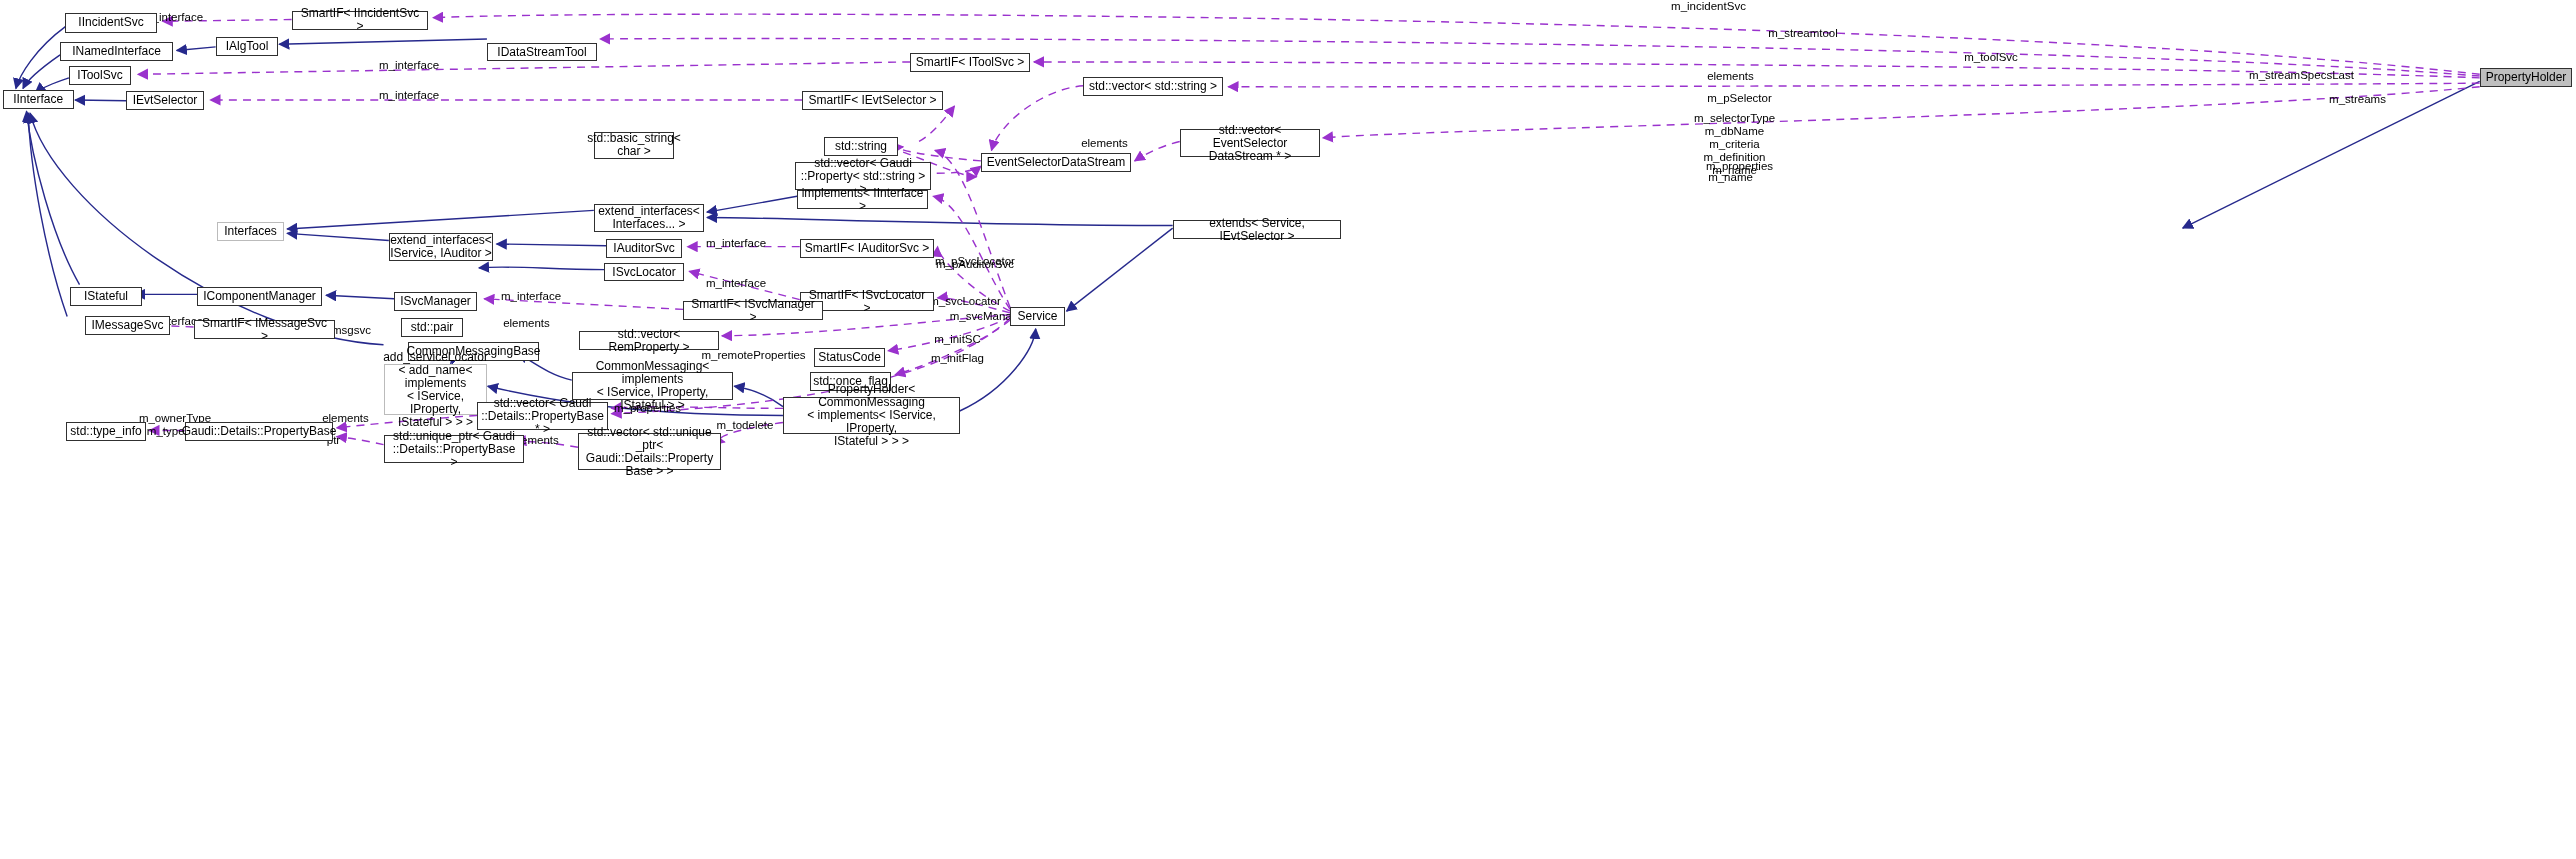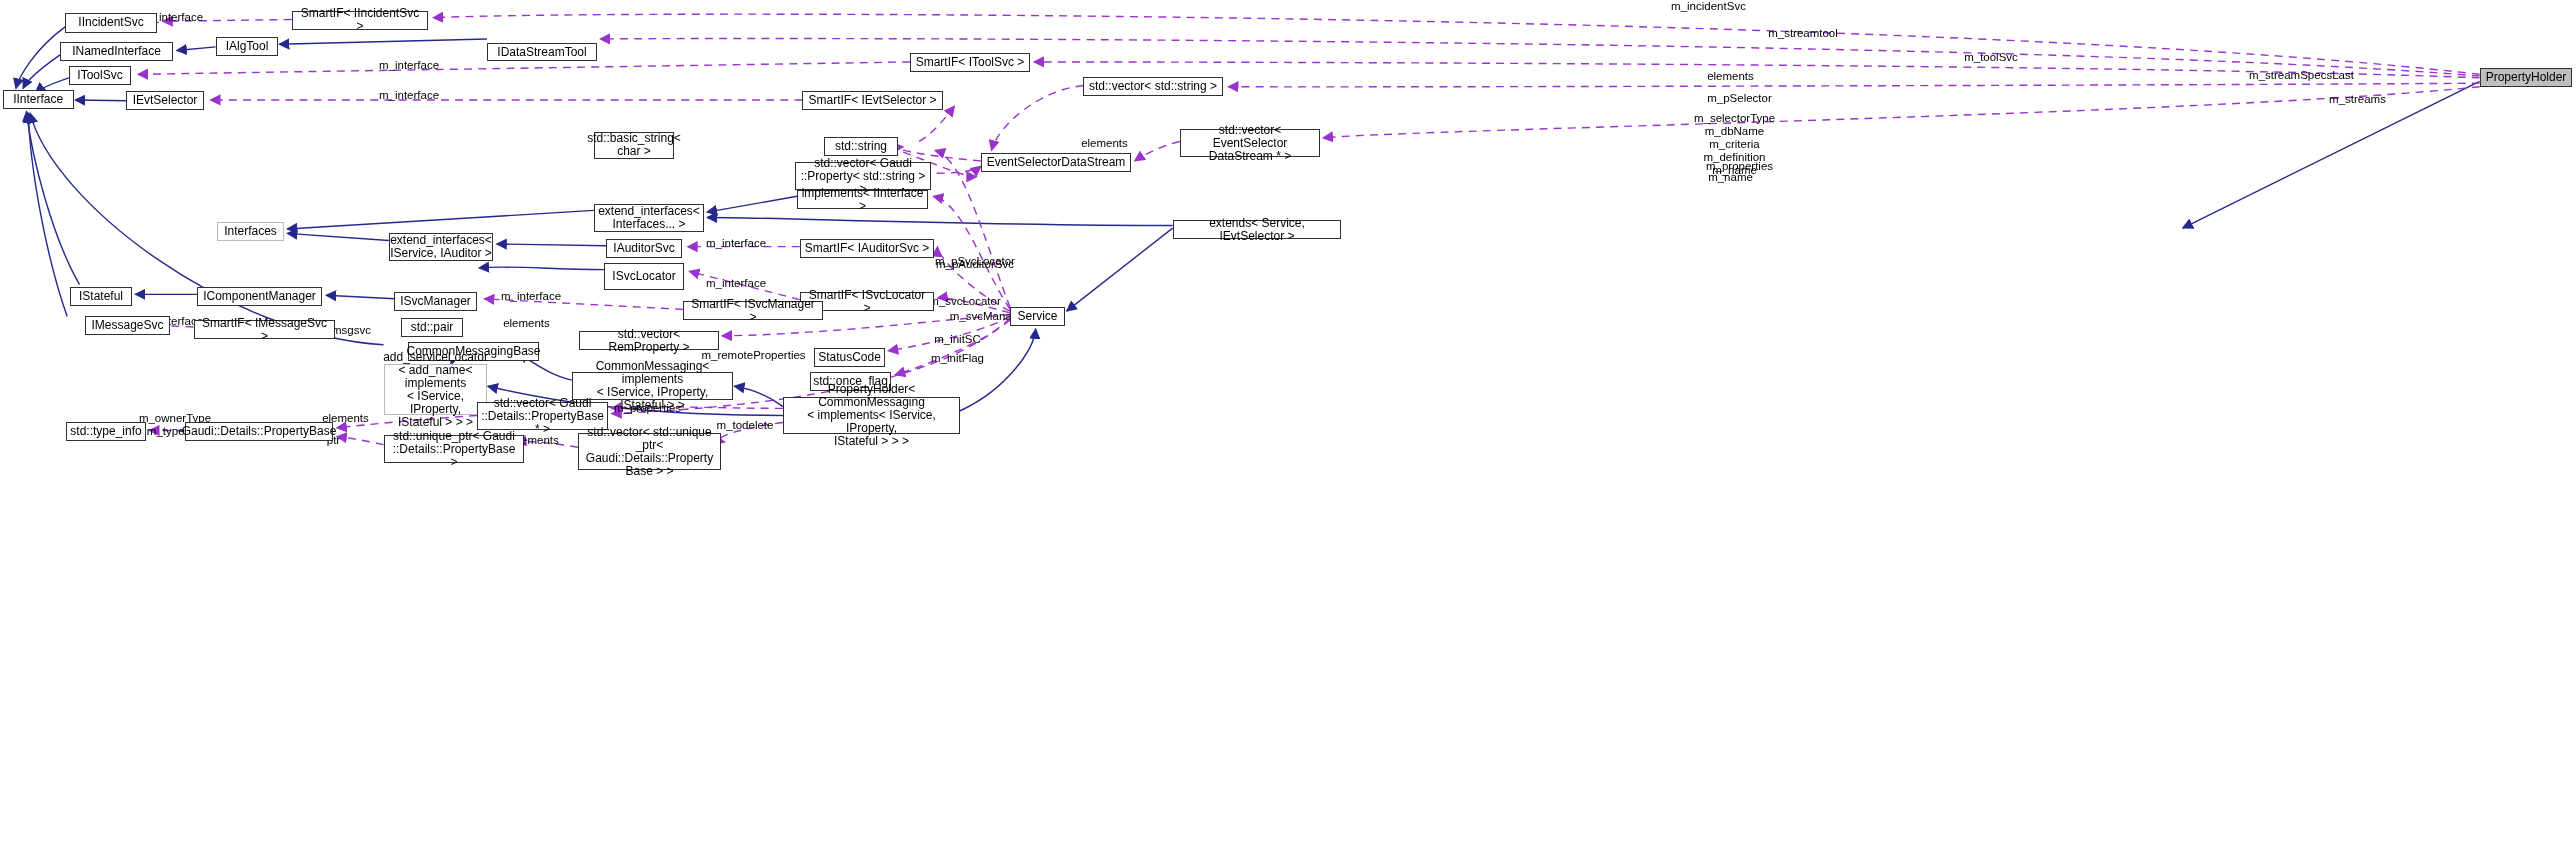--- a/index.html
+++ b/index.html
@@ -179,22 +179,22 @@
 ::Property&lt; std::string &gt; &gt;</div>
     <div class="node solid" style="left: 797px; top: 190px; width: 131px; height: 19.4px;">implements&lt; IInterface &gt;</div>
     <div class="node solid" style="left: 594px; top: 204px; width: 110px; height: 28px;">extend_interfaces&lt;
 Interfaces... &gt;</div>
     <div class="node faint" style="left: 217px; top: 222px; width: 67px; height: 19.4px;">Interfaces</div>
     <div class="node solid" style="left: 1173px; top: 220px; width: 168px; height: 19.4px;">extends&lt; Service, IEvtSelector &gt;</div>
     <div class="node solid" style="left: 389px; top: 233px; width: 104px; height: 28px;">extend_interfaces&lt;
 IService, IAuditor &gt;</div>
     <div class="node solid" style="left: 606px; top: 239px; width: 76px; height: 19.4px;">IAuditorSvc</div>
     <div class="node solid" style="left: 800px; top: 239px; width: 134px; height: 19.4px;">SmartIF&lt; IAuditorSvc &gt;</div>
-    <div class="node solid" style="left: 604px; top: 263px; width: 80px; height: 27px;">ISvcLocator</div>
-    <div class="node solid" style="left: 70px; top: 287px; width: 62px; height: 19.4px;">IStateful</div>
+    <div class="node solid" style="left: 604px; top: 263px; width: 80px; height: 18px;">ISvcLocator</div>
+    <div class="node solid" style="left: 70px; top: 287px; width: 72px; height: 19.4px;">IStateful</div>
     <div class="node solid" style="left: 197px; top: 287px; width: 125px; height: 19.4px;">IComponentManager</div>
     <div class="node solid" style="left: 394px; top: 292px; width: 83px; height: 19.4px;">ISvcManager</div>
     <div class="node solid" style="left: 800px; top: 292px; width: 134px; height: 19.4px;">SmartIF&lt; ISvcLocator &gt;</div>
     <div class="node solid" style="left: 683px; top: 301px; width: 140px; height: 19.4px;">SmartIF&lt; ISvcManager &gt;</div>
     <div class="node solid" style="left: 1010px; top: 307px; width: 55px; height: 19.4px;">Service</div>
     <div class="node solid" style="left: 67px; top: 316px; width: 85px; height: 19.4px; margin-left: 18px;">IMessageSvc</div>
     <div class="node solid" style="left: 194px; top: 320px; width: 141px; height: 19.4px;">SmartIF&lt; IMessageSvc &gt;</div>
     <div class="node solid" style="left: 401px; top: 318px; width: 62px; height: 19.4px;">std::pair</div>
     <div class="node solid" style="left: 579px; top: 331px; width: 140px; height: 19.4px;">std::vector&lt; RemProperty &gt;</div>
     <div class="node solid" style="left: 814px; top: 348px; width: 71px; height: 19.4px;">StatusCode</div>

